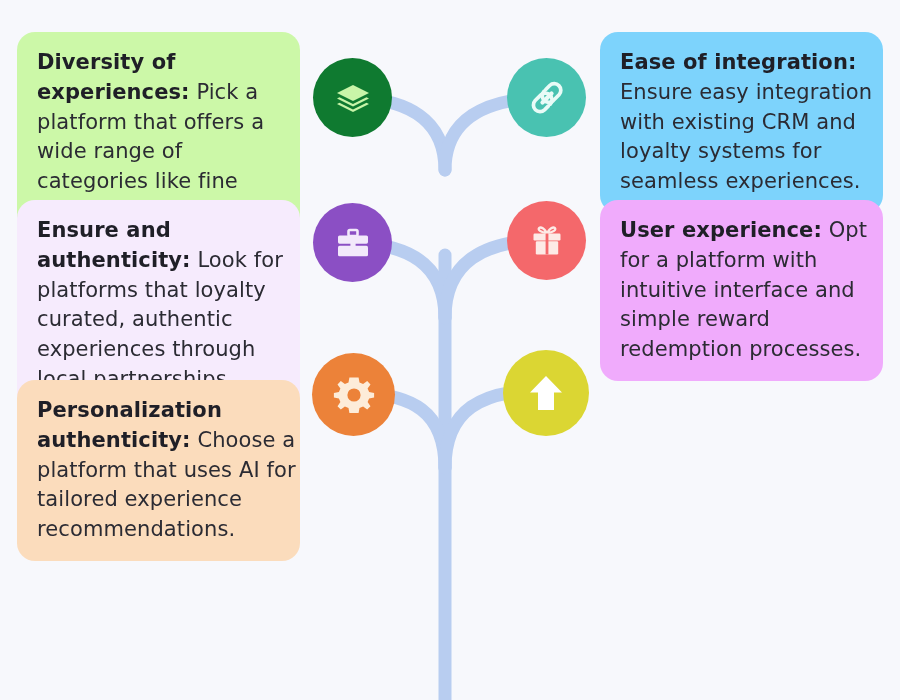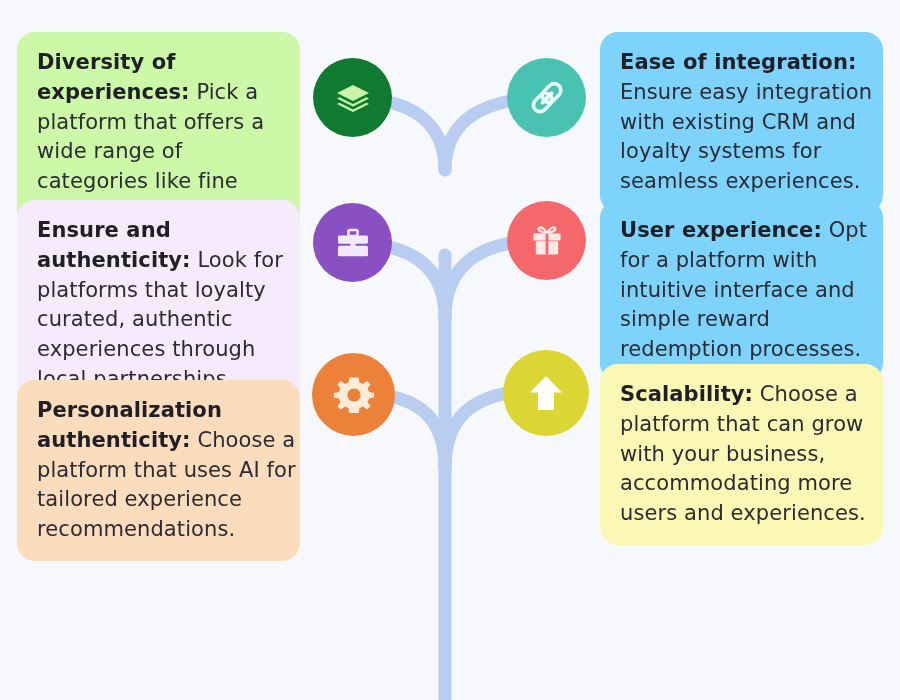--- a/index.html
+++ b/index.html
@@ -152,21 +152,18 @@
   </div>
 
   <div class="card card-left row3" style="background: rgb(251, 220, 188);">
     <span class="lead">Personalization authenticity:</span><span> Choose a platform that uses AI for tailored experience recommendations.</span>
   </div>
 
   <div class="card card-right row1" style="background: #7dd3fc;">
     <span class="lead">Ease of integration:</span><span> Ensure easy integration with existing CRM and loyalty systems for seamless experiences.</span>
   </div>
 
-  <div class="card card-right row2" style="background: #7dd3fc;">
+  <div class="card card-right row2" style="background: #f0abfc;">
     <span class="lead">User experience:</span><span> Opt for a platform with intuitive interface and simple reward redemption processes.</span>
   </div>
 
-  <div class="card card-right row3-right" style="background: rgb(251, 247, 181);">
-    <span class="lead">Scalability:</span><span> Choose a platform that can grow with your business, accommodating more users and experiences.</span>
-  </div>
 
 </div>
 
 </body></html>

